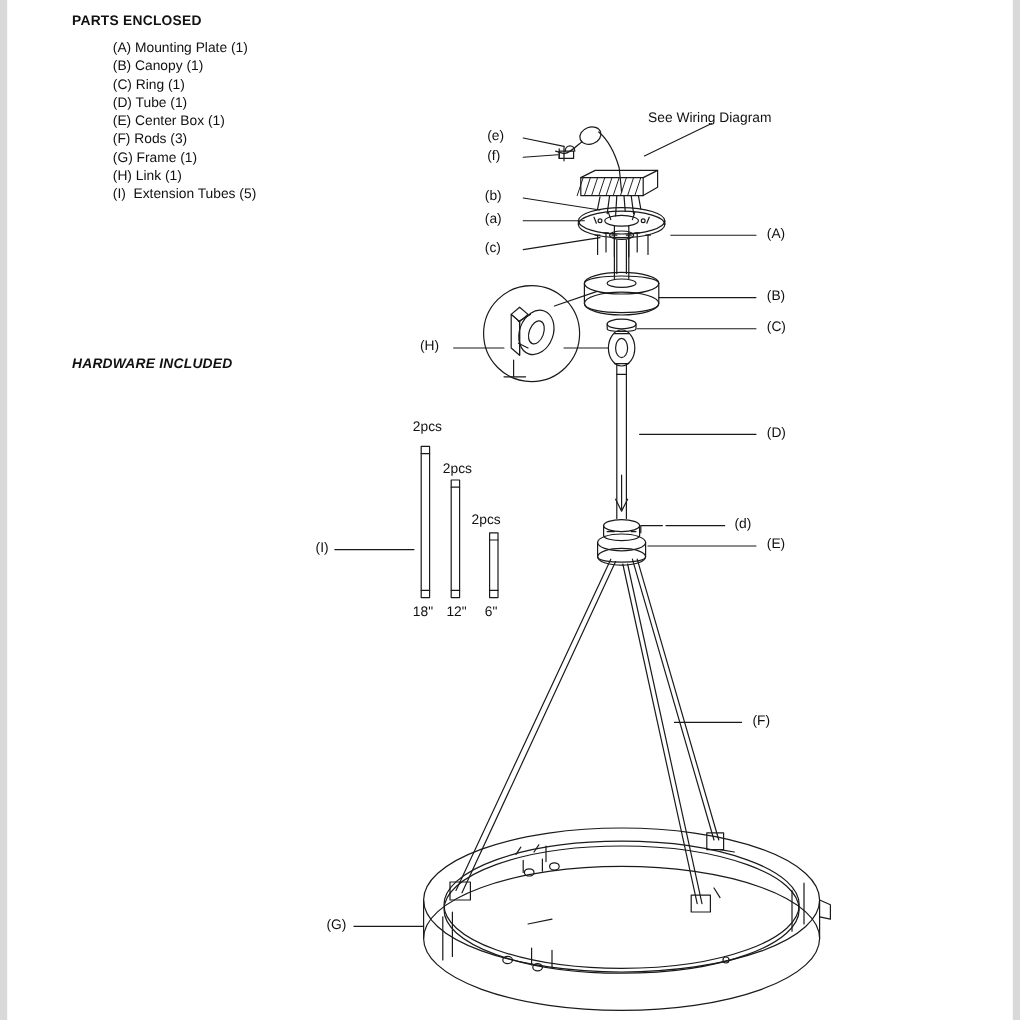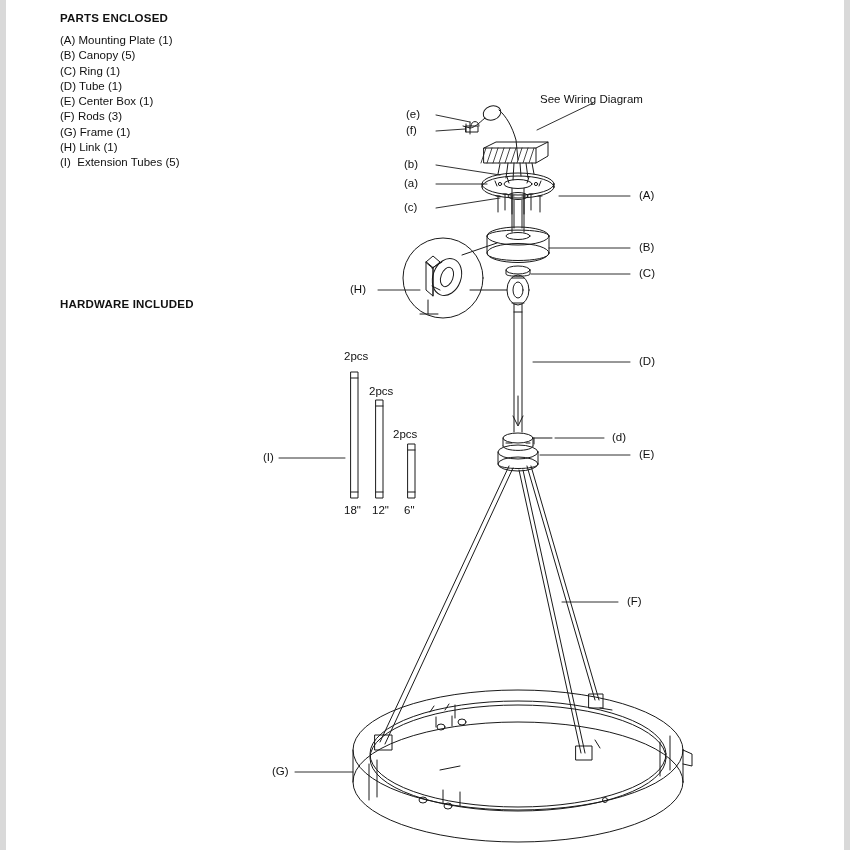--- a/index.html
+++ b/index.html
@@ -43,23 +43,24 @@
   .panel-list {
     list-style: none;
     margin: 0;
     padding: 0;
   }
   .panel-list li {
     font-size: 11.5px;
     line-height: 15.3px;
     color: #111;
     white-space: pre;
+    margin-left: 34px;
   }
   #parts-panel { left: 60px; top: 12px; }
-  #hardware-panel { left: 60px; top: 298px; }
+  #hardware-panel { left: 60px; top: 298px; font-style: italic; }
 
   .svg-layer {
     position: absolute;
     left: 0; top: 0;
     width: 850px;
     height: 850px;
   }
   .lbl {
     position: absolute;
     font-size: 11.5px;
@@ -72,21 +73,21 @@
 
 <div id="page">
 
   <div class="edge-left"></div>
   <div class="edge-right"></div>
 
   <div class="panel" id="parts-panel">
     <div class="panel-title">PARTS ENCLOSED</div>
     <ul class="panel-list">
       <li>(A) Mounting Plate (1)</li>
-      <li>(B) Canopy (5)</li>
+      <li>(B) Canopy (1)</li>
       <li>(C) Ring (1)</li>
       <li>(D) Tube (1)</li>
       <li>(E) Center Box (1)</li>
       <li>(F) Rods (3)</li>
       <li>(G) Frame (1)</li>
       <li>(H) Link (1)</li>
       <li>(I)  Extension Tubes (5)</li>
     </ul>
   </div>
 

